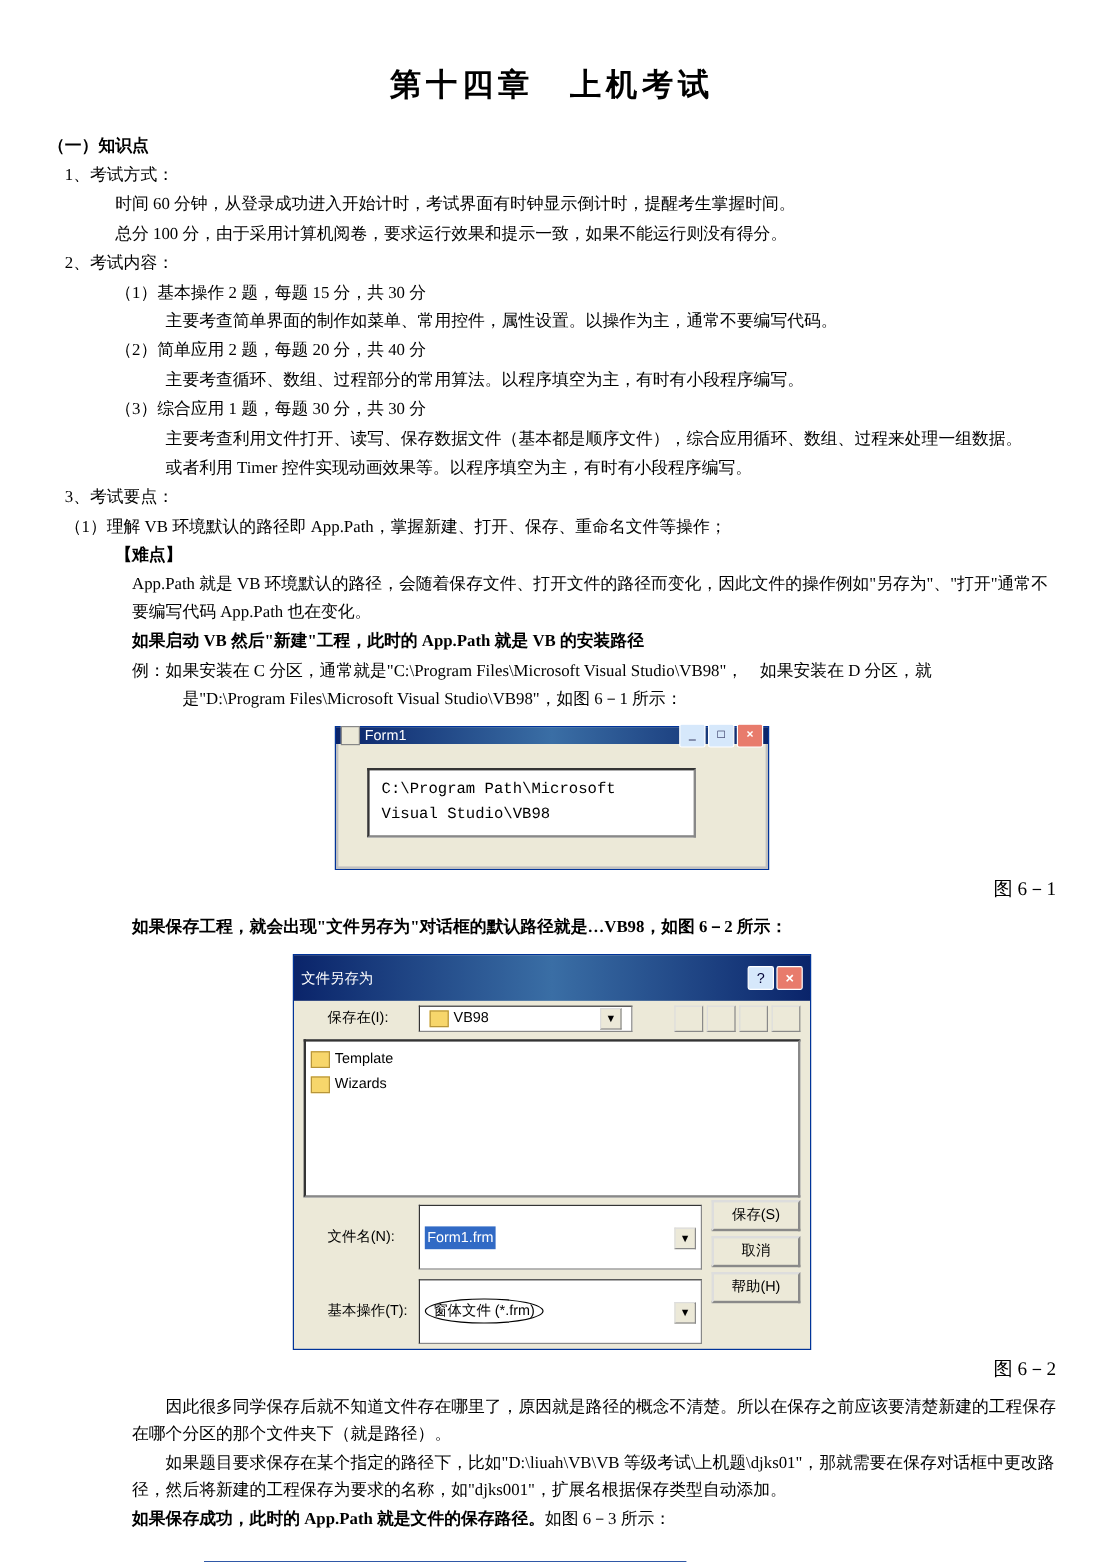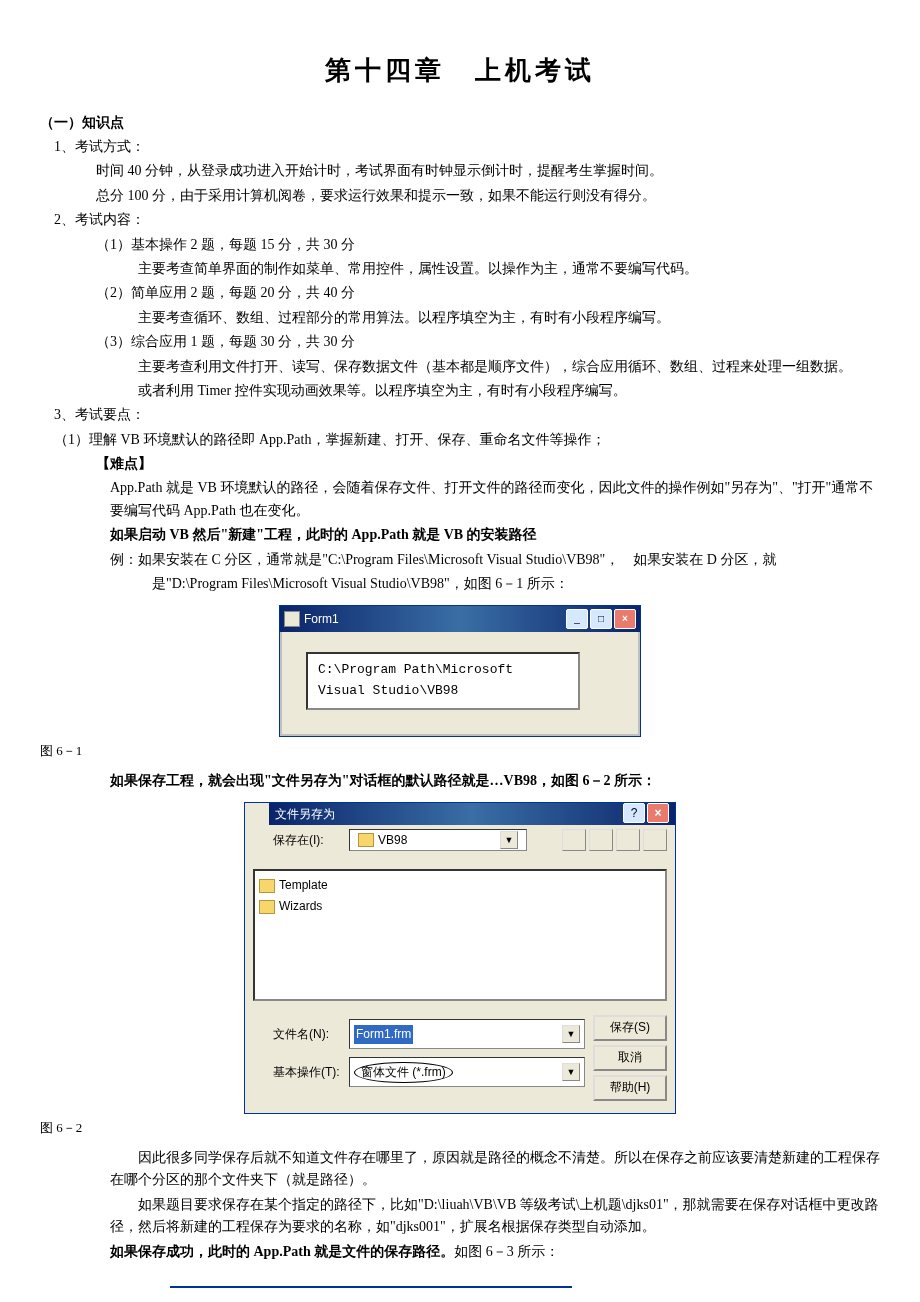--- a/index.html
+++ b/index.html
@@ -27,35 +27,35 @@
   .indent2 { padding-left: 56px; }
   .indent2b { padding-left: 70px; }
   .indent3 { padding-left: 98px; }
   .indent4 { padding-left: 112px; }
   .bold { font-weight: bold; }
   .fig-wrap {
     text-align: center;
     margin: 10px 0 4px 0;
   }
   .fig-caption {
-    text-align: left;
-    font-size: 13px;
+    text-align: right;
+    font-size: 16px;
     margin: 4px 0 8px 0;
   }
   
   .vb-window {
     display: inline-block;
     border: 1px solid #003399;
     background: #ece9d8;
     text-align: left;
   }
   .vb-titlebar {
     background: linear-gradient(to right, #0a246a, #3a6ea5, #0a246a);
     color: #fff;
-    height: 26px;
+    height: 14px;
     line-height: 22px;
     padding: 0 4px;
     font-family: "Tahoma", sans-serif;
     font-size: 12px;
     display: flex;
     align-items: center;
     justify-content: space-between;
   }
   .vb-titlebar-left { display: flex; align-items: center; gap: 4px; }
   .vb-titlebar-icon { width: 14px; height: 14px; background: #ece9d8; border: 1px solid #888; }
@@ -91,56 +91,56 @@
     border: 1px solid #003399;
     background: #ece9d8;
     text-align: left;
     width: 430px;
     font-family: "Tahoma","SimSun", sans-serif;
     font-size: 12px;
   }
   .saveas .dlg-title {
     background: linear-gradient(to right, #0a246a, #3a6ea5, #0a246a);
     color: #fff;
-    height: 22px; line-height:22px;
+    height: 38px; line-height:22px;
     padding: 0 6px;
-    display:flex; justify-content:space-between; align-items:flex-start;margin-left:24px;
+    display:flex; justify-content:space-between; align-items:center;
   }
   .saveas .dlg-title-btns { display:flex; gap:2px;}
   .saveas .dlg-help { width:20px; height:18px; background:#d6e8fb; border:1px solid #fff; border-radius:2px; display:flex;align-items:center;justify-content:center; color:#003;}
   .saveas .dlg-close { width:20px; height:18px; background:#e87b6c; border:1px solid #fff; border-radius:2px; display:flex;align-items:center;justify-content:center; color:#fff; font-weight:bold;}
   .saveas .dlg-row { display:flex; align-items:center; padding: 4px 8px; gap:6px;margin-left:20px;}
   .saveas .dlg-label { width: 70px; }
   .saveas .dlg-drop { flex:0 0 160px; border: 1px inset #888; background:#fff; height:20px; display:flex; align-items:center; padding:0 8px; gap:4px;}
   .folder-icon { width:14px; height:12px; background:#f7d66b; border:1px solid #b7953a; }
   .dlg-tools { display:flex; gap:3px; margin-left:auto;}
   .tool-btn { width:22px; height:20px; border:1px outset #ddd; background:#ece9d8;}
   .saveas .file-area {
-    margin: 14px 8px; border: 2px inset #888; background:#fff; height:120px; padding:4px;
+    margin: 2px 8px; border: 2px inset #888; background:#fff; height:120px; padding:4px;
   }
   .file-item { display:flex; align-items:center; gap:4px; font-size:12px; padding:1px 0;}
-  .saveas .combo { flex:1; border:1px inset #888; background:#fff; height:20px; display:flex; align-items:center; padding:4px 4px; justify-content:space-between;}
+  .saveas .combo { flex:1; border:1px inset #888; background:#fff; height:20px; display:flex; align-items:flex-end; padding:16px 4px; justify-content:space-between;}
   .combo .arrow { width:16px; height:16px; background:#ece9d8; border:1px outset #ddd; display:flex;align-items:center;justify-content:center; font-size:9px;}
   .selected-blue { background:#316ac5; color:#fff; padding:0 2px;}
   .circled { display:inline-block; border:1px solid #000; border-radius:50%/50%; padding:0 6px;}
   .dlg-btn { width:70px; height:22px; border:2px outset #ddd; background:#ece9d8; text-align:center; line-height:20px; font-size:12px;}
   .dlg-right-col { display:flex; flex-direction:column; gap:4px; padding: 0 8px 12px 0; align-items:flex-end;}
   .bottom-rows { display:flex; }
   .bottom-left { flex:1; }
   p { margin: 2px 0; }
 </style>
 </head>
 <body>
 
 <div class="title">第十四章　上机考试</div>
 
 <p class="section-h">（一）知识点</p>
 
 <p class="indent1">1、考试方式：</p>
-<p class="indent2">时间 40 分钟，从登录成功进入开始计时，考试界面有时钟显示倒计时，提醒考生掌握时间。</p>
+<p class="indent2">时间 60 分钟，从登录成功进入开始计时，考试界面有时钟显示倒计时，提醒考生掌握时间。</p>
 <p class="indent2">总分 100 分，由于采用计算机阅卷，要求运行效果和提示一致，如果不能运行则没有得分。</p>
 
 <p class="indent1">2、考试内容：</p>
 <p class="indent2">（1）基本操作 2 题，每题 15 分，共 30 分</p>
 <p class="indent3">主要考查简单界面的制作如菜单、常用控件，属性设置。以操作为主，通常不要编写代码。</p>
 <p class="indent2">（2）简单应用 2 题，每题 20 分，共 40 分</p>
 <p class="indent3">主要考查循环、数组、过程部分的常用算法。以程序填空为主，有时有小段程序编写。</p>
 <p class="indent2">（3）综合应用 1 题，每题 30 分，共 30 分</p>
 <p class="indent3">主要考查利用文件打开、读写、保存数据文件（基本都是顺序文件），综合应用循环、数组、过程来处理一组数据。</p>
 <p class="indent3">或者利用 Timer 控件实现动画效果等。以程序填空为主，有时有小段程序编写。</p>

